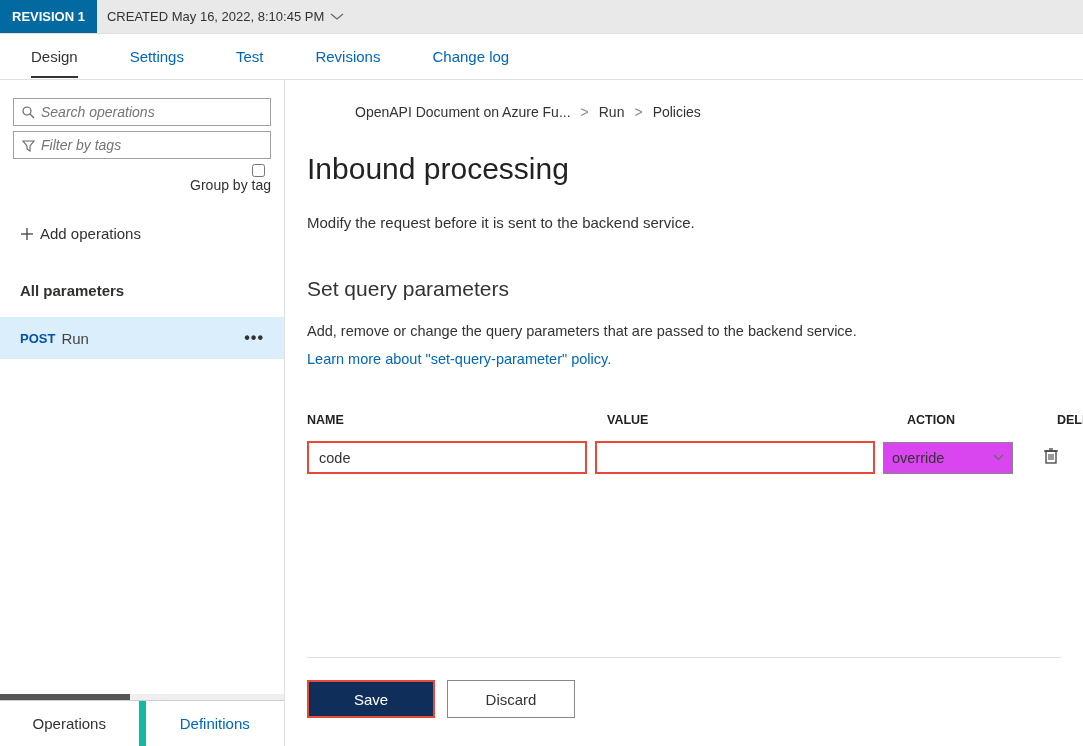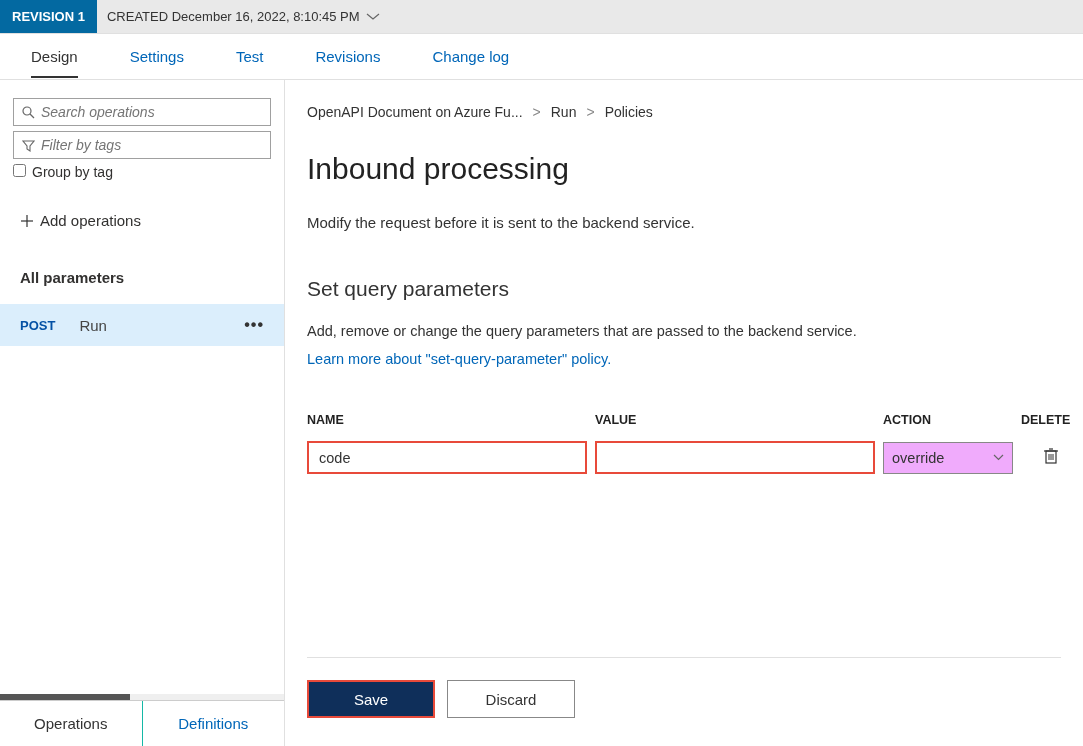--- a/index.html
+++ b/index.html
@@ -16,75 +16,75 @@
     .main-tab.active::after { content: ""; position: absolute; left: 16px; right: 16px; bottom: -1px; height: 2px; background: #333; }
     .main-tab:not(:first-child) { margin-left: 20px; }
     
     .content { display: flex; height: calc(746px - 80px); }
     
     .sidebar { width: 285px; border-right: 1px solid #e0e0e0; display: flex; flex-direction: column; background: #fff; padding-top: 18px; }
     .side-controls { padding: 0 13px; }
     .search-box, .filter-box { border: 1px solid #a0a0a0; height: 28px; display: flex; align-items: center; padding: 0 8px; margin-bottom: 5px; }
     .search-box input, .filter-box input { border: none; outline: none; font-style: italic; font-size: 14px; color: #666; width: 100%; background: transparent; }
     .icon-inline { color: #666; margin-right: 6px; display: inline-flex; }
-    .group-row { display: flex; align-items: flex-start; margin-top: 4px; font-size: 14px; }
+    .group-row { display: flex; align-items: flex-end; margin-top: 4px; font-size: 14px; flex-direction: column; }
     .group-row input { margin-right: 6px; }
     
     .add-op { display: flex; align-items: center; padding: 0 20px; margin-top: 32px; font-size: 15px; color: #323130; }
     .all-ops { padding: 0 20px; margin-top: 40px; font-weight: 600; font-size: 15px; }
     .op-item { display: flex; align-items: center; justify-content: space-between; padding: 12px 20px; margin-top: 18px; background: #dbeefc; }
-    .op-item-left { display: flex; align-items: center; gap: 24px; }
+    .op-item-left { display: flex; align-items: center; gap: 6px; }
     .op-method { color: #0451a5; font-weight: 700; font-size: 13px; }
     .op-name { color: #444; font-size: 15px; }
     .op-dots { font-weight: 800; letter-spacing: 1px; font-size: 16px; color: #333; }
     
     .sidebar-bottom { margin-top: auto; }
     .bottom-scroll { height: 6px; background: #efefef; }
     .bottom-scroll-thumb { width: 130px; height: 6px; background: #555; }
     .bottom-tabs { display: flex; border-top: 1px solid #ccc; }
     .bottom-tab { flex: 1; text-align: center; padding: 14px 0; font-size: 15px; }
-    .bottom-tab:first-child { color: #333; border-right: 1px solid #14b8a6; }
+    .bottom-tab:first-child { color: #333; border-right: 7px solid #14b8a6; }
     .bottom-tab:last-child { color: #0066b8; }
     
     .main { flex: 1; padding: 24px 22px 0 22px; display: flex; flex-direction: column; overflow: hidden; }
-    .breadcrumb { display: flex; align-items: center; gap: 10px; font-size: 14px; color: #333; margin-bottom: 32px; }
+    .breadcrumb { display: flex; align-items: center; gap: 10px; font-size: 14px; color: #333; margin-bottom: 32px; margin-left: 48px; }
     .bc-link { color: #333; }
     .bc-sep { color: #888; }
     
     .h1 { font-size: 30px; font-weight: 400; color: #222; margin-bottom: 28px; }
     .subtext { font-size: 15px; color: #333; margin-bottom: 46px; }
     
     .h2 { font-size: 21px; font-weight: 400; color: #333; margin-bottom: 22px; }
     .desc { font-size: 14.5px; color: #333; margin-bottom: 12px; }
     .link { color: #0066b8; font-size: 14.5px; margin-bottom: 24px; display: block; }
     
     .qp-table { width: 100%; margin-top: 22px; }
-    .qp-header { display: grid; grid-template-columns: 280px 280px 130px 60px; gap: 8px; font-weight: 700; font-size: 12.5px; color: #222; padding-bottom: 14px; }
+    .qp-header { display: grid; grid-template-columns: 280px 280px 130px 60px; gap: 20px; font-weight: 700; font-size: 12.5px; color: #222; padding-bottom: 14px; }
     .qp-row { display: grid; grid-template-columns: 280px 280px 130px 60px; gap: 8px; align-items: center; }
     .qp-input { border: 2.5px solid #e84a3a; height: 33px; padding: 0 10px; font-size: 14.5px; color: #333; background: #fff; }
     .qp-input.value { color: transparent; background: #fff; }
-    .qp-select { border: 1px solid #888; height: 32px; padding: 0 8px; font-size: 14.5px; color: #333; background: #f0abfc; position: relative; display: flex; align-items: center; justify-content: space-between; }
+    .qp-select { border: 1px solid #888; height: 32px; padding: 0 8px; font-size: 14.5px; color: #333; background: #d946ef; position: relative; display: flex; align-items: center; justify-content: space-between; }
     .delete-cell { text-align: center; }
     
     .add-param { display: flex; align-items: center; margin-top: 14px; font-size: 15px; }
     
     .footer { margin-top: auto; border-top: 1px solid #e0e0e0; padding: 22px 0 28px; display: flex; gap: 12px; }
     .btn { width: 128px; height: 38px; font-size: 15px; display: flex; align-items: center; justify-content: center; cursor: pointer; }
     .btn-save { background: #0f2f5a; color: #fff; border: 2.5px solid #e84a3a; }
     .btn-discard { background: #fff; border: 1px solid #888; color: #333; }
     
     svg { display: block; }
   </style>
 </head>
 <body>
 
 <div class="top-bar">
   <div class="revision-badge">REVISION 1</div>
   <div class="created-text">
-    <span>CREATED December 16, 2022, 8:10:45 PM</span>
+    <span>CREATED May 16, 2022, 8:10:45 PM</span>
     <span class="chevron-down-small">
       <svg width="14" height="8" viewBox="0 0 14 8">
           <path d="M1 1 L7 6 L13 1" stroke="#666" stroke-width="1.2" fill="none"></path>
         </svg>
     </span>
   </div>
 </div>
 
 <div class="tabs-bar">
   <div class="main-tab active">Design</div>

